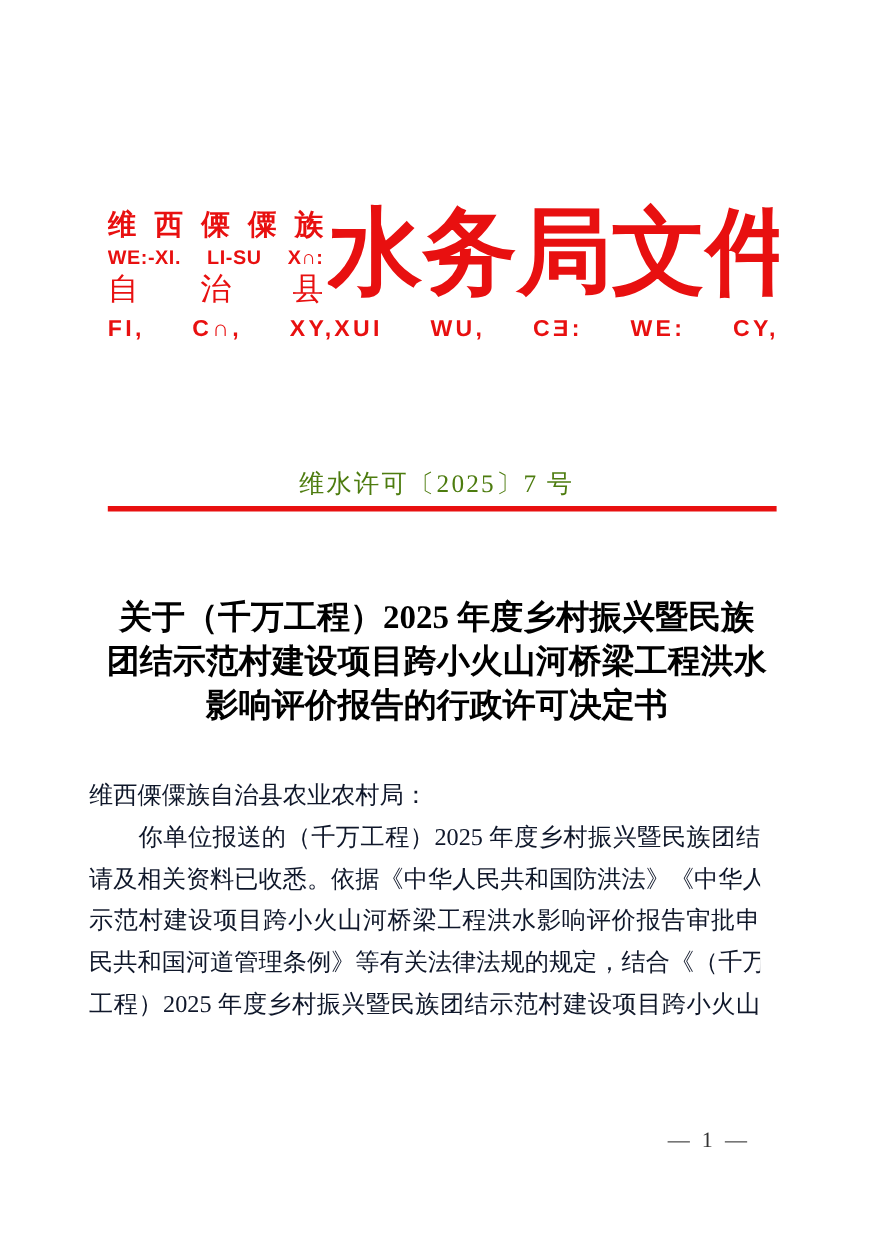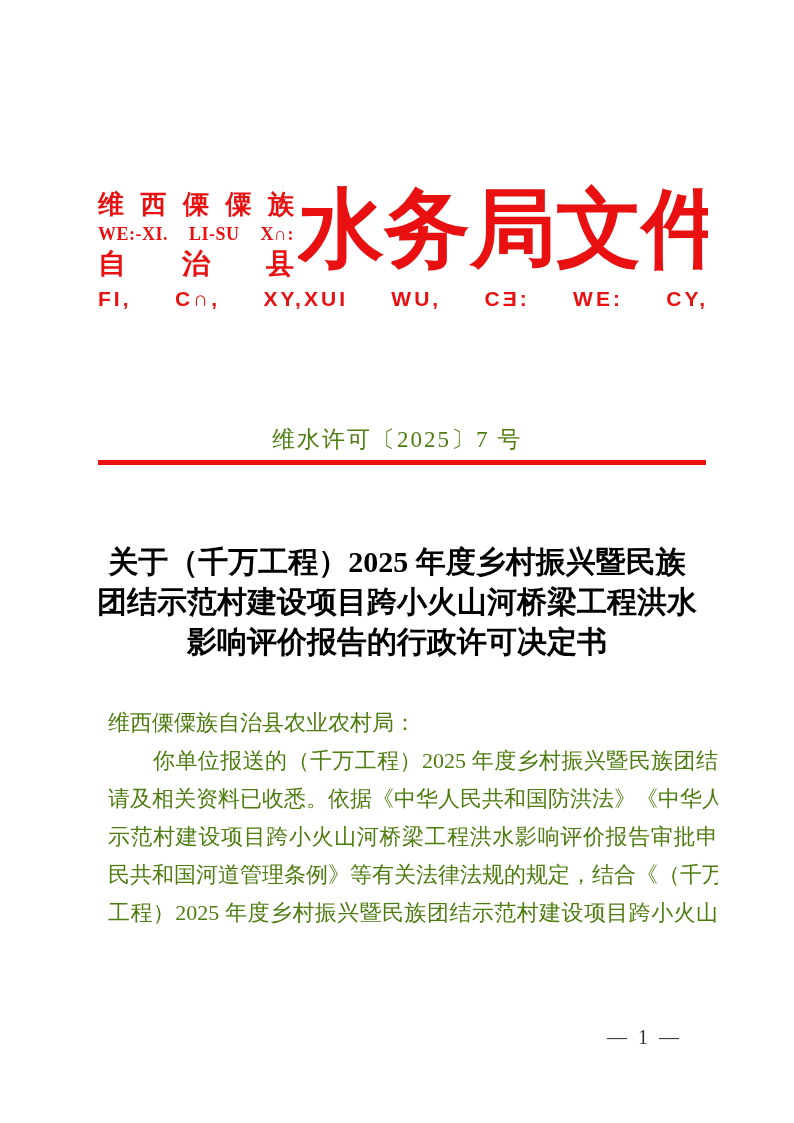--- a/index.html
+++ b/index.html
@@ -21,25 +21,25 @@
   .org-block { width: 196px; flex: none; }
   .jchar {
     text-align: justify;
     text-align-last: justify;
     text-justify: inter-character;
     white-space: nowrap;
     overflow: hidden;
   }
   .org-cn-top  { font-weight: bold; font-size: 26px; line-height: 33px; }
   .org-lisu {
-    font-family: Liberation Serif, serif;
+    font-family: Liberation Sans, sans-serif;
     font-weight: bold; font-size: 18px; line-height: 26px;
     white-space: nowrap; letter-spacing: 0.5px;
   }
-  .org-cn-bottom { font-weight: bold; font-size: 28px; line-height: 34px; }
+  .org-cn-bottom { font-weight: normal; font-size: 28px; line-height: 34px; }
   .banner {
     flex: 1; margin-left: 4px; margin-top: -12px;
     font-weight: bold; font-size: 86px; line-height: 104px;
   }
   .lisu-caption {
     margin-top: 5px;
     font-family: "Liberation Sans", "DejaVu Sans", sans-serif;
     font-weight: bold; font-size: 21px; line-height: 26px;
     letter-spacing: 3px;
     text-align: justify; text-align-last: justify;
@@ -60,22 +60,22 @@
 
   
   .title {
     position: absolute; top: 542px; left: 47px; width: 700px;
     text-align: center; font-weight: bold; font-size: 30px;
     line-height: 40px; color: #000;
   }
 
   
   .body-block {
-    position: absolute; top: 704px; left: 108px; width: 610px;
-    font-size: 22px; color: #4d7c0f;
+    position: absolute; top: 704px; left: 81px; width: 610px;
+    font-size: 22px; color: #0f172a;
   }
   .bline {
     line-height: 38px;
     white-space: nowrap; overflow: hidden;
     text-align: justify;
     text-align-last: justify;
     text-justify: inter-character;
   }
   .no-stretch { text-align-last: left; }
   .indent { text-indent: 45px; }

